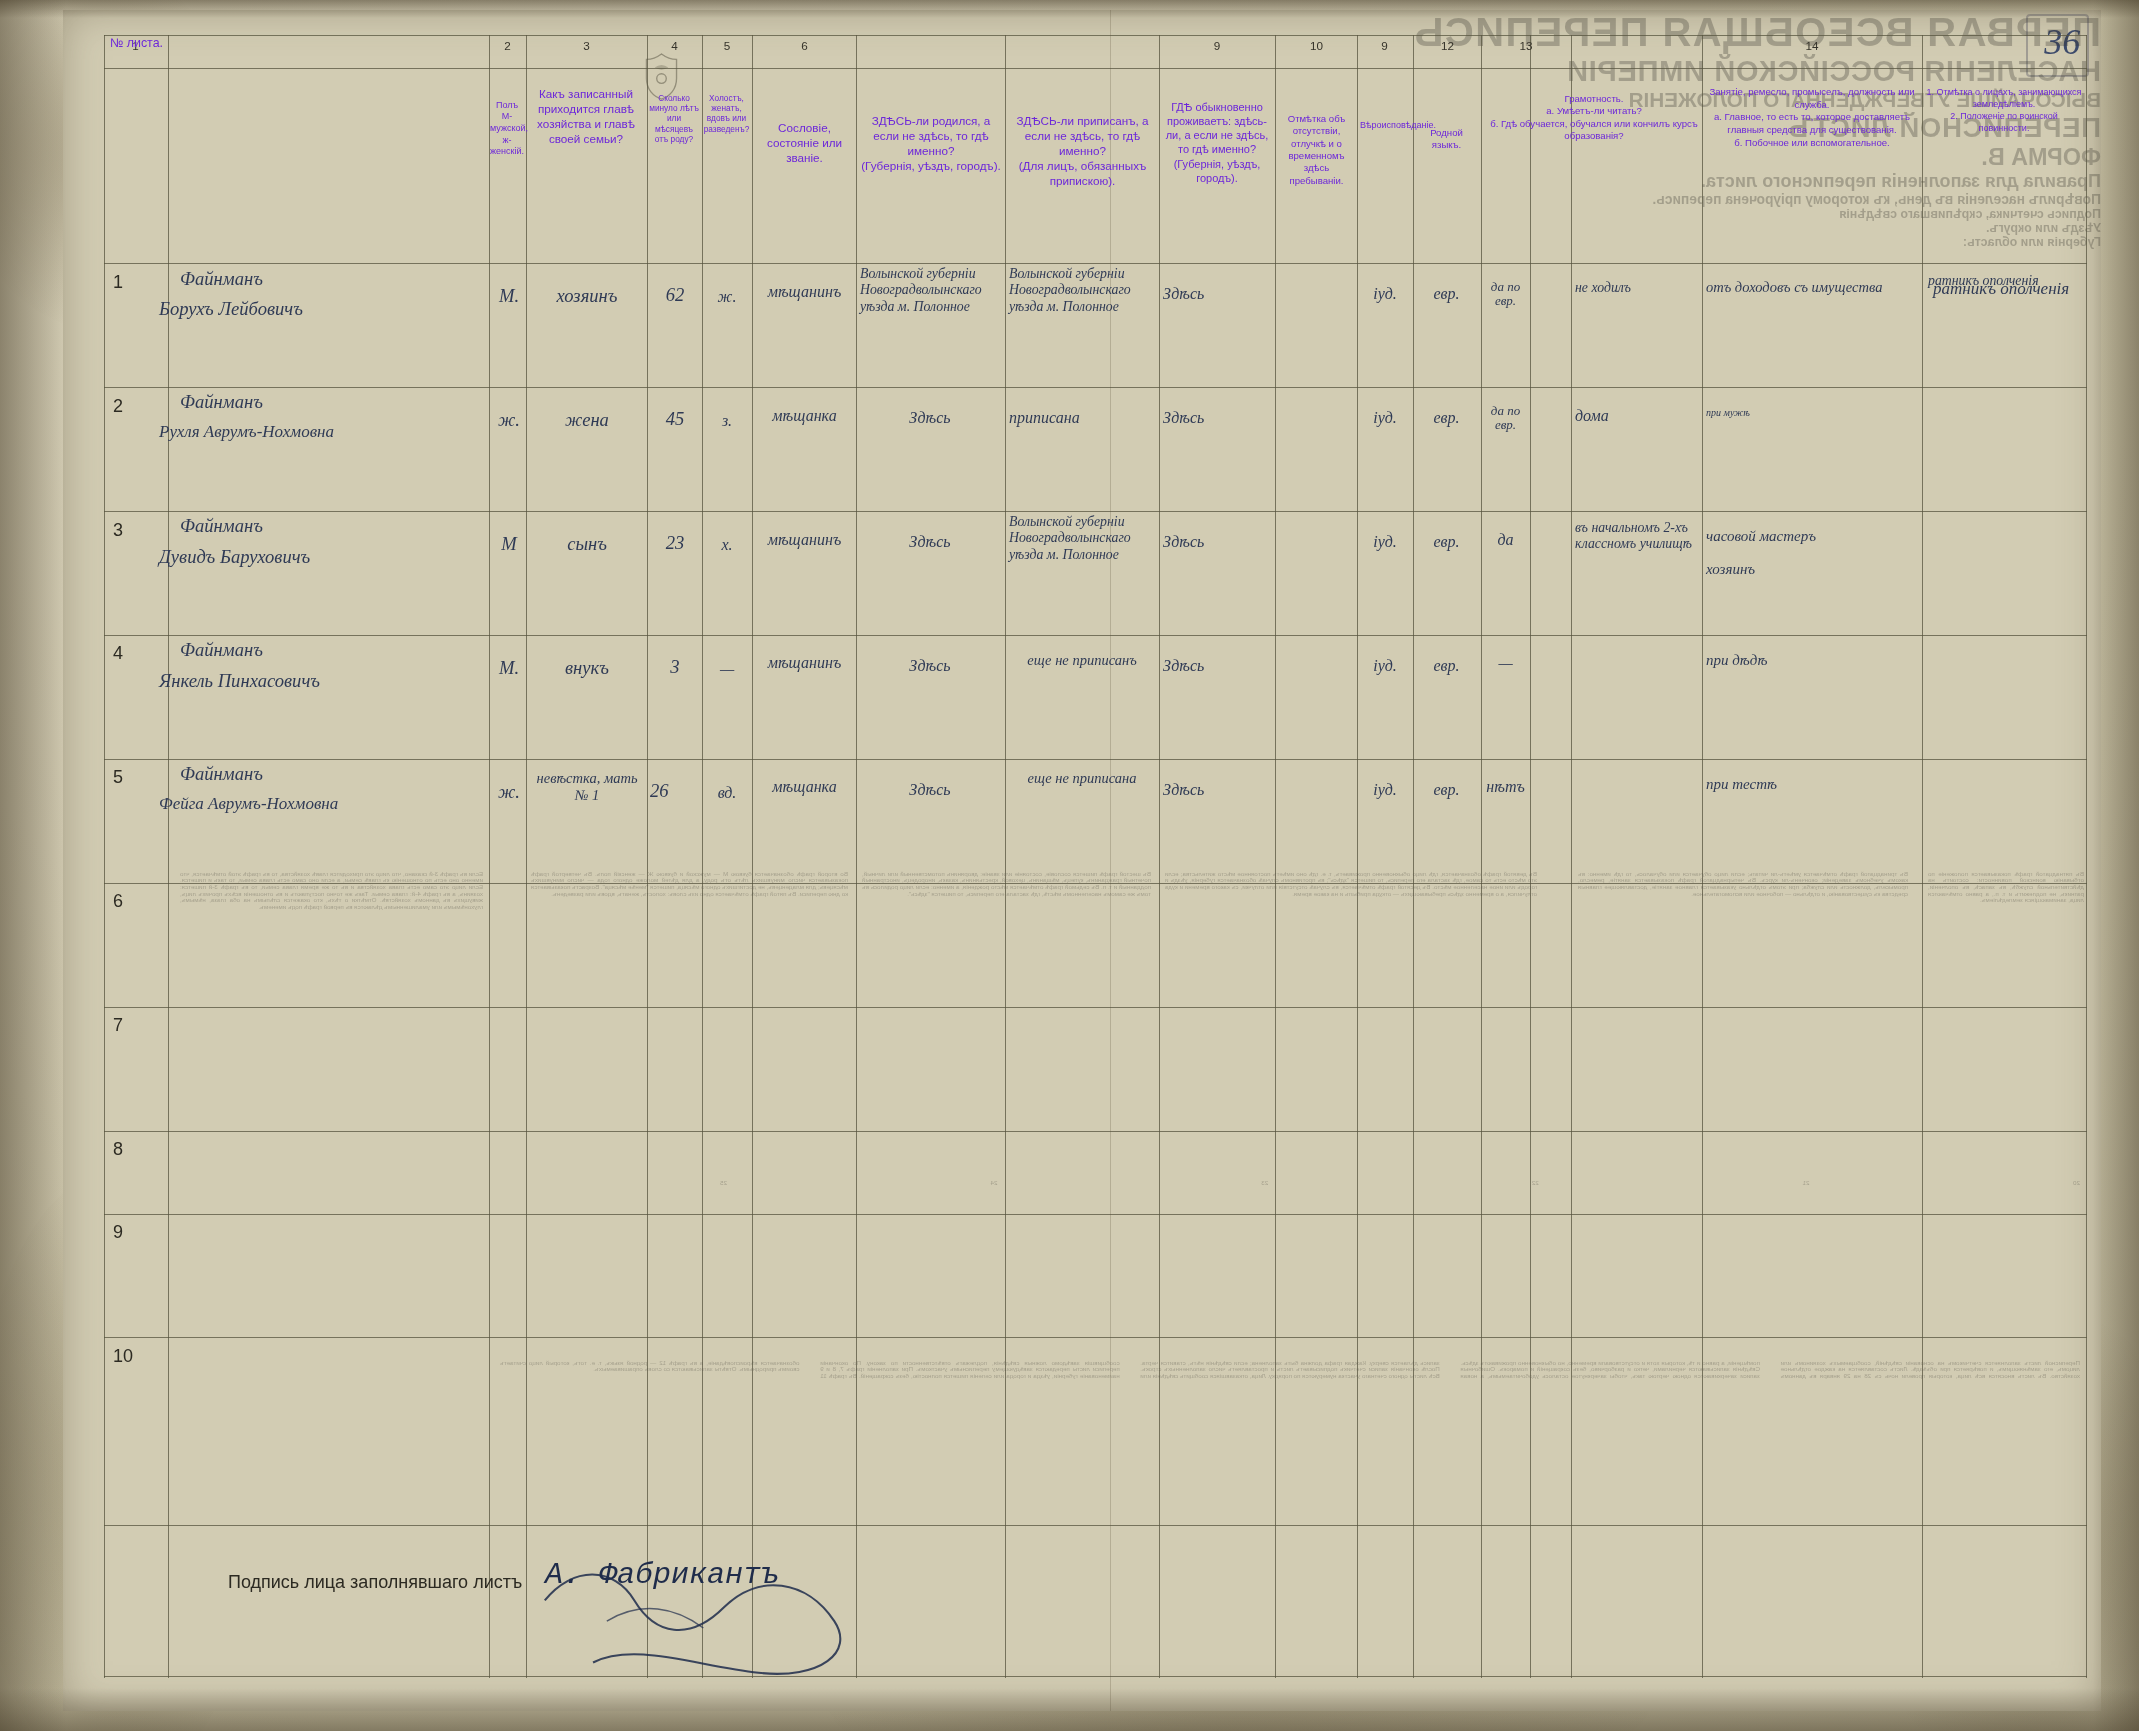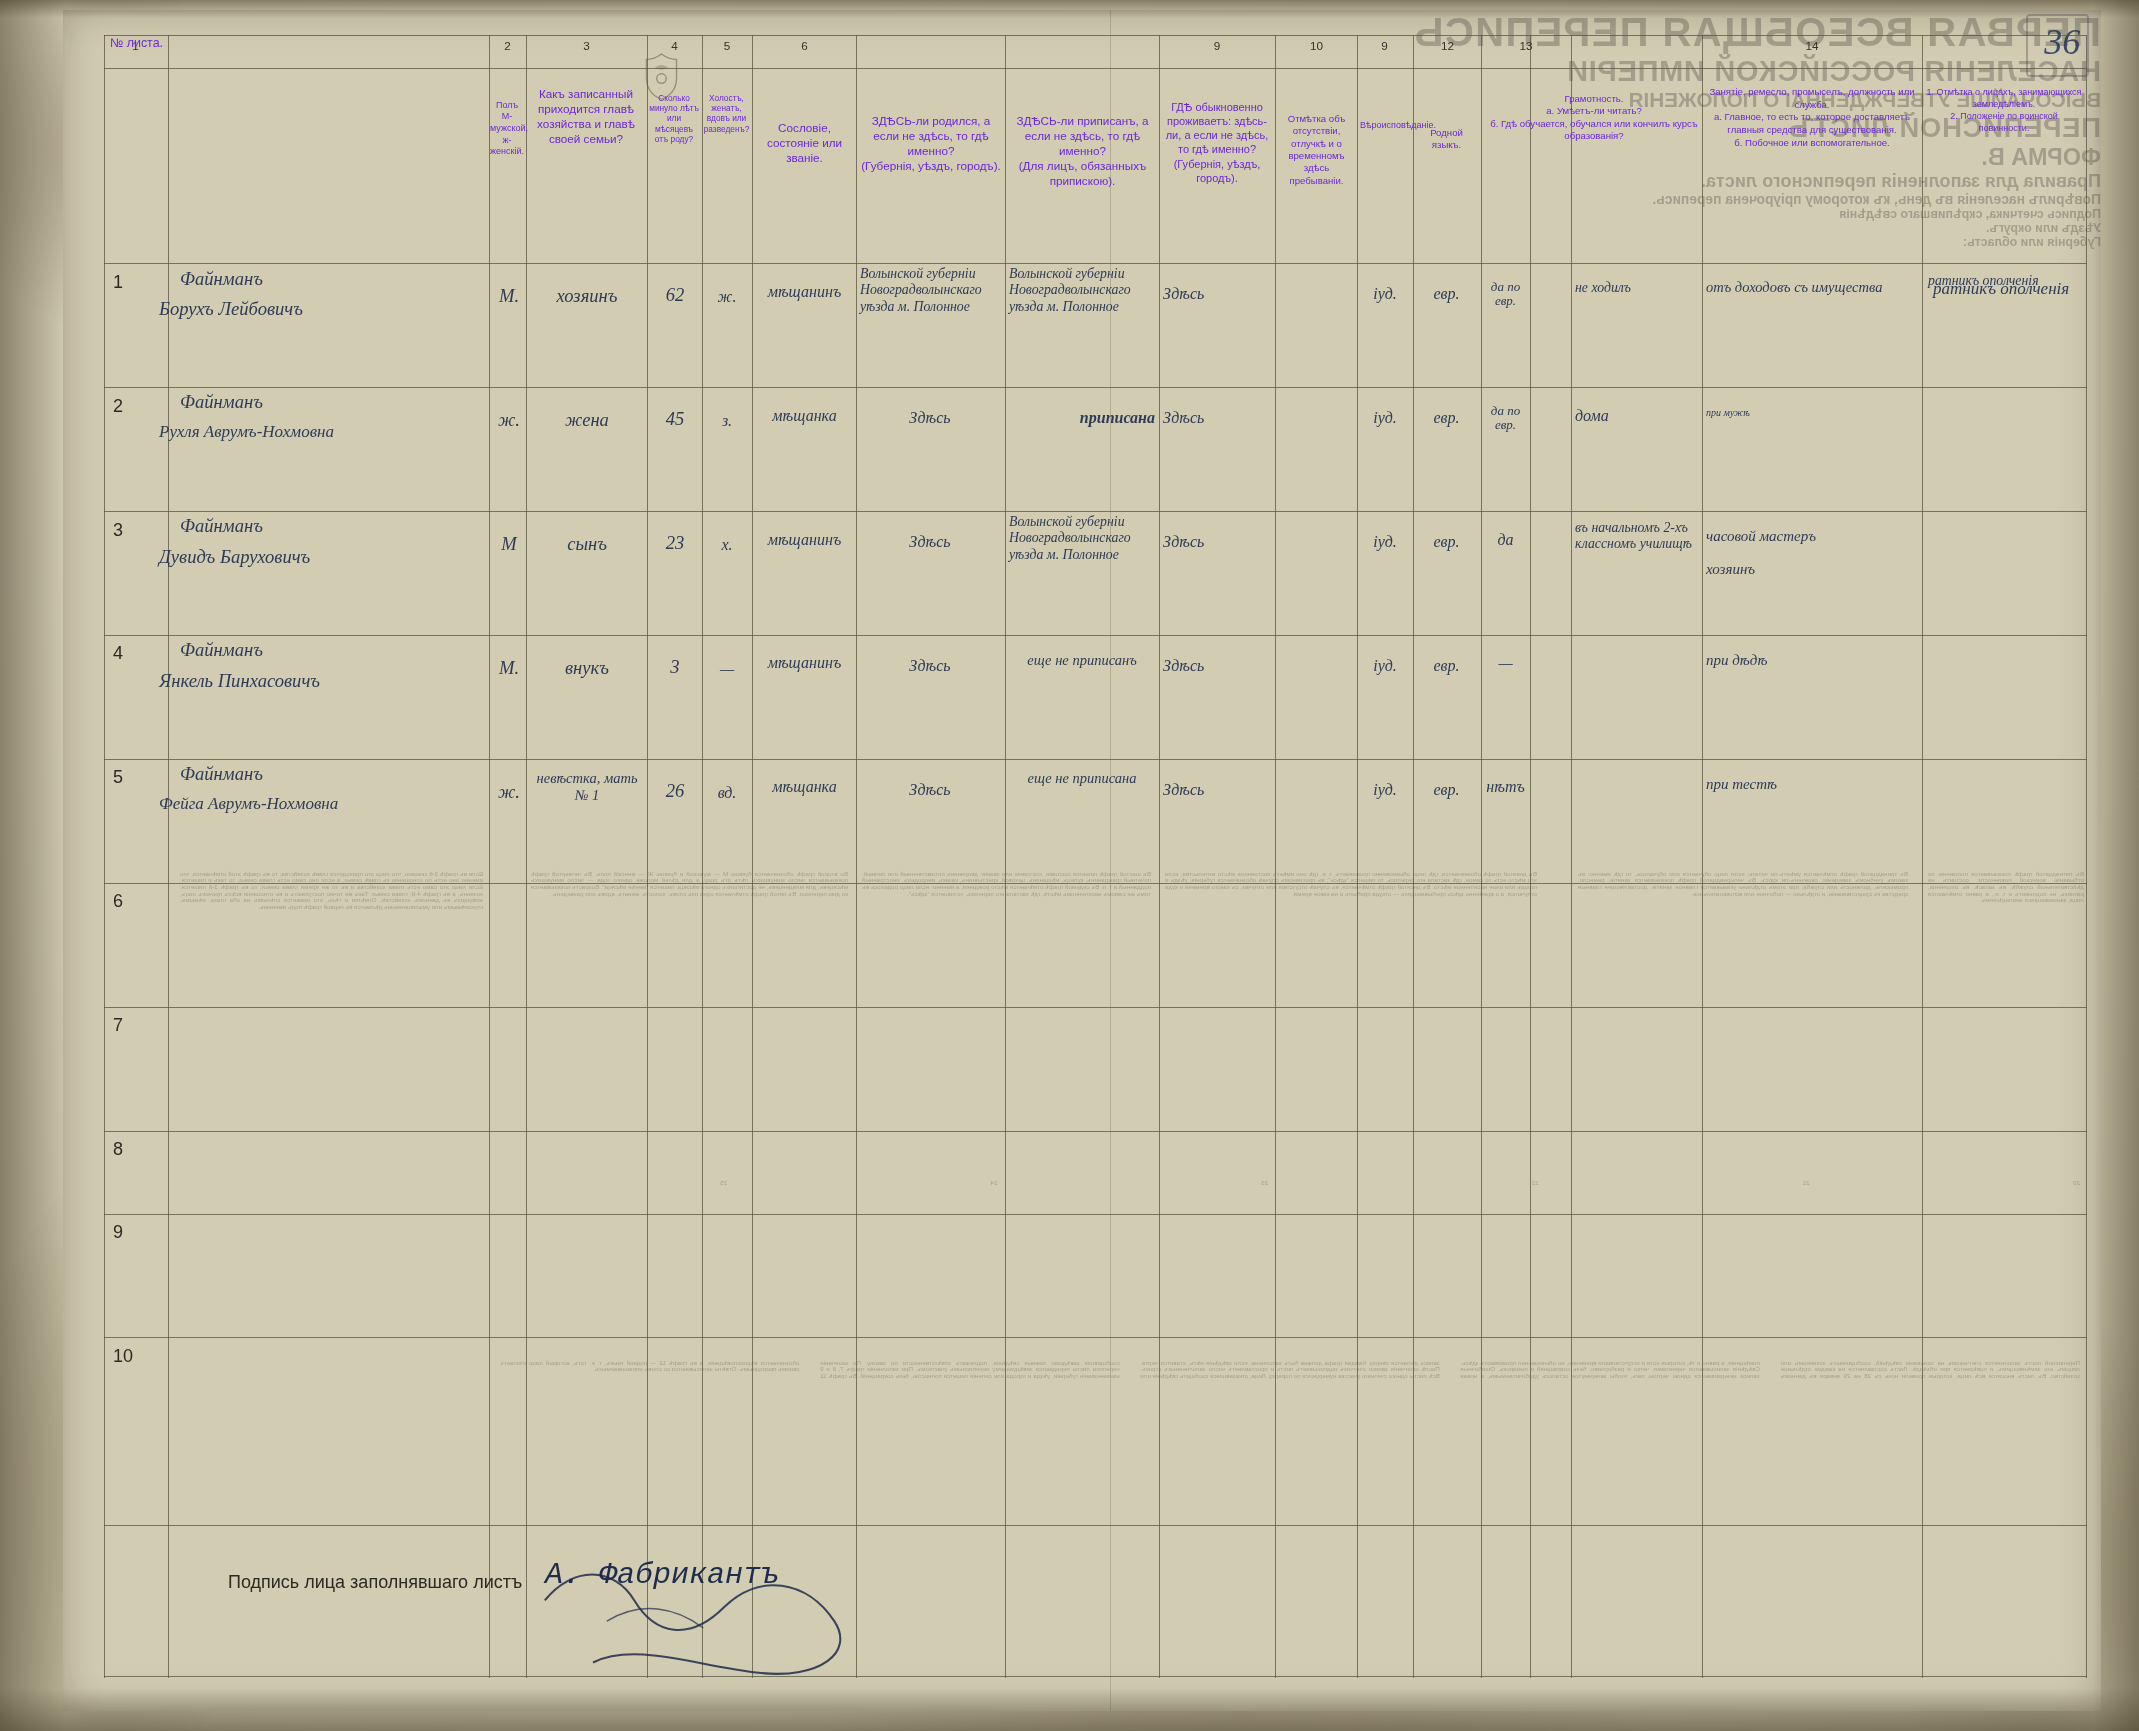--- a/index.html
+++ b/index.html
@@ -173,21 +173,21 @@
 
     <div class="rownum" style="position:absolute;left:50px;top:386px;">2</div>
     <div class="hand" style="position:absolute;left:117px;top:381px;width:303px;">Файнманъ</div>
     <div class="hand" style="position:absolute;left:96px;top:412px;width:324px;font-size:17px;">Рухля Аврумъ-Нохмовна</div>
     <div class="hand" style="position:absolute;left:430px;top:399px;width:32px;text-align:center;">ж.</div>
     <div class="hand" style="position:absolute;left:467px;top:399px;width:114px;text-align:center;">жена</div>
     <div class="hand" style="position:absolute;left:587px;top:398px;width:50px;text-align:center;">45</div>
     <div class="handsm" style="position:absolute;left:642px;top:402px;width:44px;text-align:center;">з.</div>
     <div class="handsm" style="position:absolute;left:691px;top:397px;width:101px;text-align:center;">мѣщанка</div>
     <div class="handsm" style="position:absolute;left:797px;top:399px;width:140px;text-align:center;">Здѣсь</div>
-    <div class="handsm" style="position:absolute;left:946px;top:399px;width:146px;text-align:right;font-weight:bold;">приписана</div>
+    <div class="handsm" style="position:absolute;left:946px;top:399px;width:146px;text-align:left;">приписана</div>
     <div class="handsm" style="position:absolute;left:1100px;top:399px;width:107px;">Здѣсь</div>
     <div class="handsm" style="position:absolute;left:1215px;top:399px;width:76px;"></div>
     <div class="handsm" style="position:absolute;left:1297px;top:399px;width:50px;text-align:center;">іуд.</div>
     <div class="handsm" style="position:absolute;left:1352px;top:399px;width:63px;text-align:center;">евр.</div>
     <div class="handsm" style="position:absolute;left:1421px;top:394px;width:43px;text-align:center;font-size:13px;line-height:1.1;">да по евр.</div>
     <div class="handsm" style="position:absolute;left:1512px;top:397px;width:124px;">дома</div>
     <div class="handsm" style="position:absolute;left:1643px;top:397px;width:212px;font-size:10px;">при мужѣ</div>
     <div class="handsm" style="position:absolute;left:1865px;top:392px;width:154px;"></div>
 
     <div class="rownum" style="position:absolute;left:50px;top:510px;">3</div>
@@ -227,21 +227,21 @@
     <div class="handsm" style="position:absolute;left:1421px;top:644px;width:43px;text-align:center;">—</div>
     <div class="handsm" style="position:absolute;left:1512px;top:644px;width:124px;"></div>
     <div class="handsm" style="position:absolute;left:1643px;top:642px;width:212px;font-size:15px;">при дѣдѣ</div>
     <div class="handsm" style="position:absolute;left:1865px;top:640px;width:154px;"></div>
 
     <div class="rownum" style="position:absolute;left:50px;top:757px;">5</div>
     <div class="hand" style="position:absolute;left:117px;top:753px;width:303px;">Файнманъ</div>
     <div class="hand" style="position:absolute;left:96px;top:784px;width:324px;font-size:17px;">Фейга Аврумъ-Нохмовна</div>
     <div class="hand" style="position:absolute;left:430px;top:771px;width:32px;text-align:center;">ж.</div>
     <div class="handsm" style="position:absolute;left:467px;top:760px;width:114px;text-align:center;font-size:14.5px;line-height:1.2;">невѣстка, мать № 1</div>
-    <div class="hand" style="position:absolute;left:587px;top:770px;width:50px;text-align:center;">26</div>
+    <div class="hand" style="position:absolute;left:587px;top:770px;width:50px;">26</div>
     <div class="handsm" style="position:absolute;left:642px;top:774px;width:44px;text-align:center;">вд.</div>
     <div class="handsm" style="position:absolute;left:691px;top:768px;width:101px;text-align:center;">мѣщанка</div>
     <div class="handsm" style="position:absolute;left:797px;top:771px;width:140px;text-align:center;">Здѣсь</div>
     <div class="handsm" style="position:absolute;left:946px;top:760px;width:146px;text-align:center;font-size:14.5px;line-height:1.2;">еще не приписана</div>
     <div class="handsm" style="position:absolute;left:1100px;top:771px;width:107px;">Здѣсь</div>
     <div class="handsm" style="position:absolute;left:1215px;top:771px;width:76px;"></div>
     <div class="handsm" style="position:absolute;left:1297px;top:771px;width:50px;text-align:center;">іуд.</div>
     <div class="handsm" style="position:absolute;left:1352px;top:771px;width:63px;text-align:center;">евр.</div>
     <div class="handsm" style="position:absolute;left:1421px;top:768px;width:43px;text-align:center;">нѣтъ</div>
     <div class="handsm" style="position:absolute;left:1512px;top:768px;width:124px;"></div>

